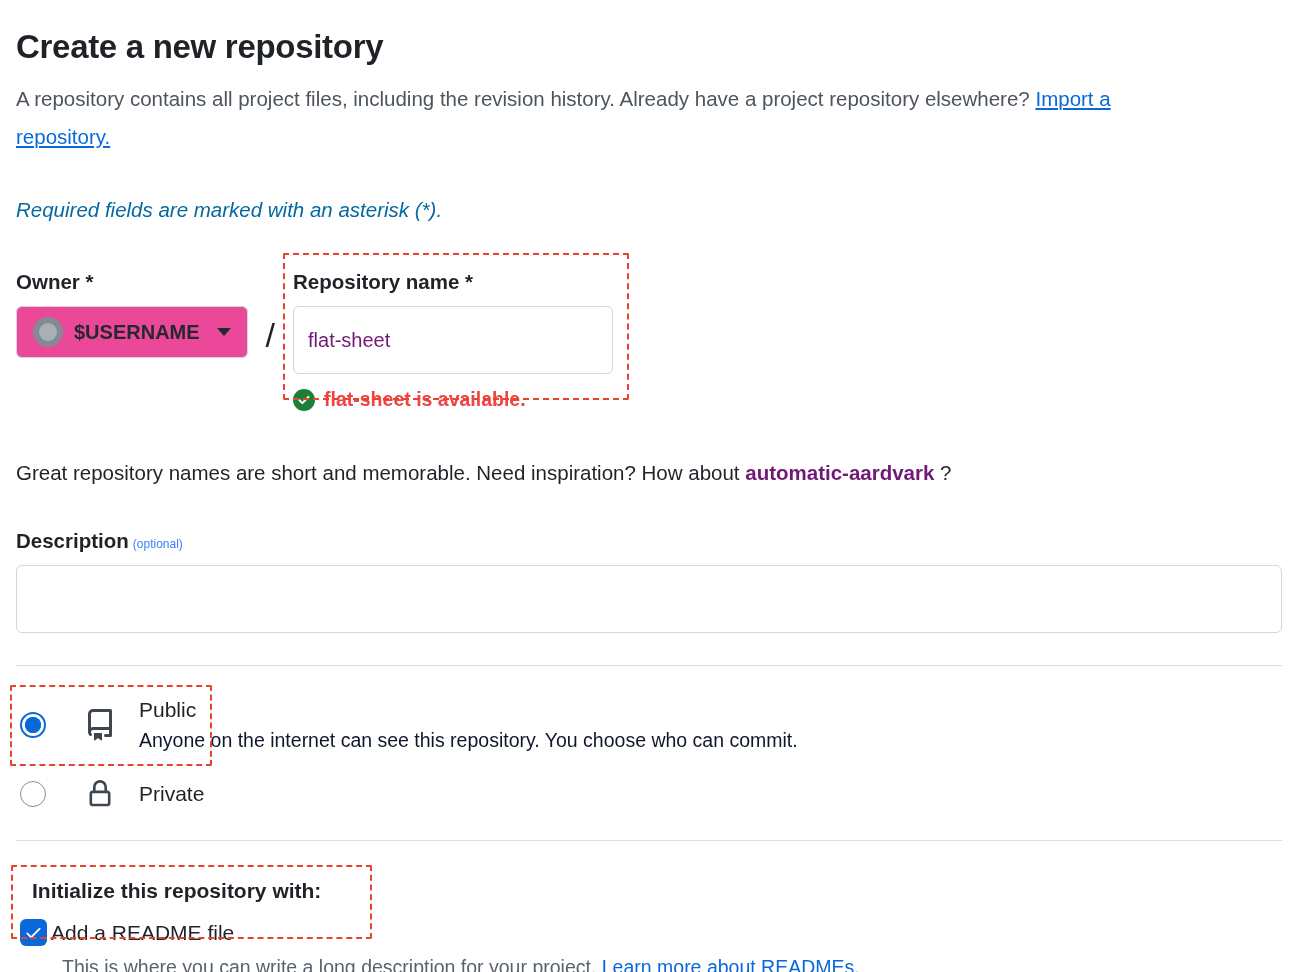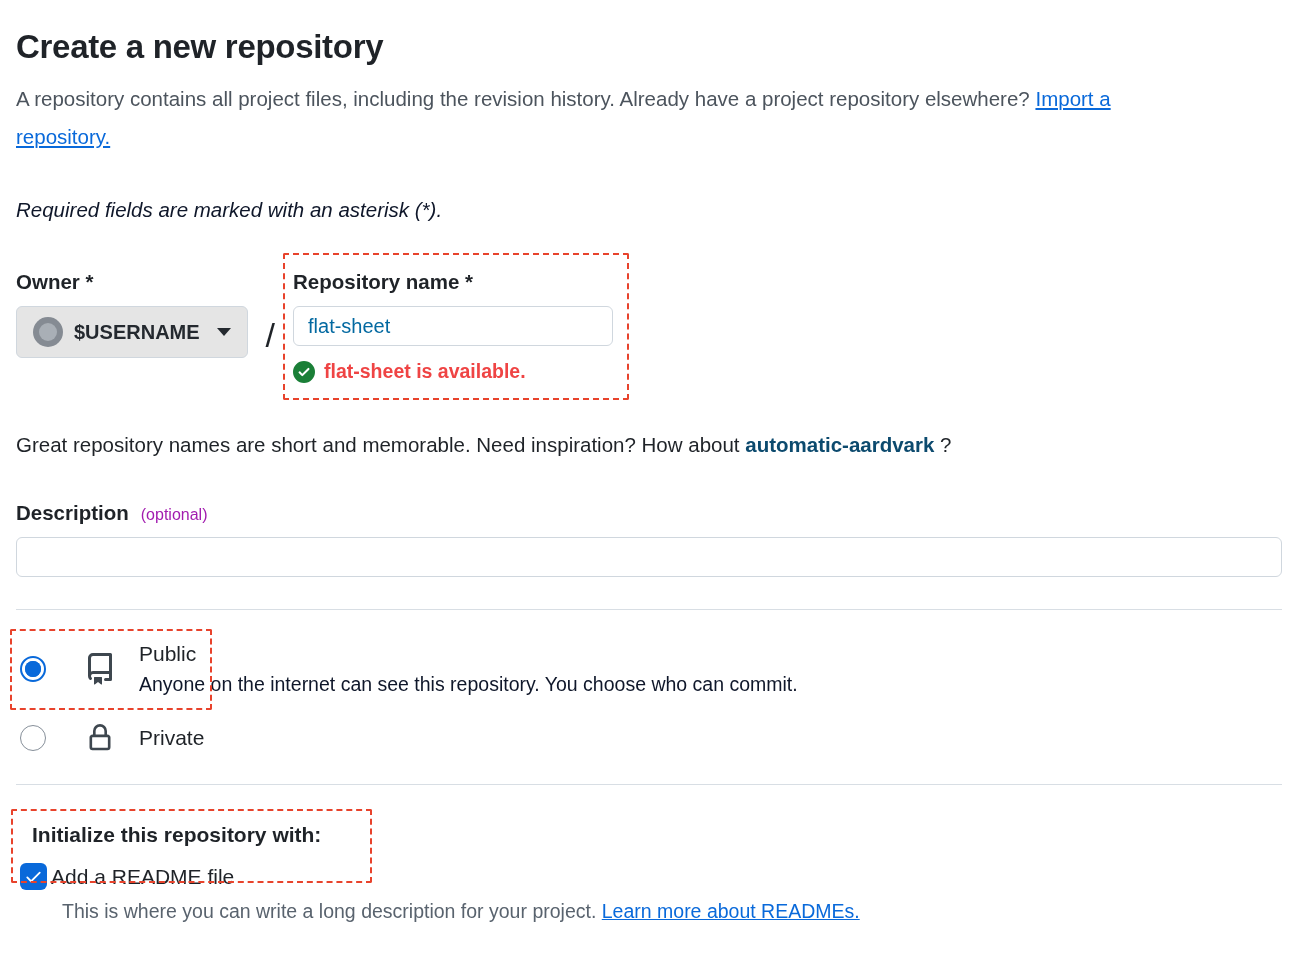--- a/index.html
+++ b/index.html
@@ -10,54 +10,54 @@
     font-family:"Liberation Sans","DejaVu Sans",sans-serif;
     font-size:20px;
   }
   .page { position:relative; width:1298px; min-height:972px; padding:24px 16px 40px; overflow:hidden; }
 
   h1.page-title { margin:4px 0 14px; font-size:33px; font-weight:700; letter-spacing:-.3px; }
 
   .intro { margin:0; max-width:1190px; font-size:20.5px; line-height:38px; color:#4c545d; }
   a.link { color:#0969da; text-decoration:underline; cursor:pointer; }
 
-  .required-note { margin:42px 0 0; font-style:italic; font-size:20.5px; color:#0f172a; }
+  .required-note { margin:42px 0 0; font-style:italic; font-size:20.5px; color:#0369a1; }
 
   .owner-repo-row { display:flex; align-items:flex-start; margin-top:48px; }
   .field-label { display:block; font-weight:700; font-size:20.5px; margin-bottom:12px; white-space:nowrap; }
 
   .owner-select {
     display:flex; align-items:center; gap:11px; height:52px; padding:0 16px;
-    background:#e5e5e5; border:1px solid #d0d7de; border-radius:6px;
+    background:#ec4899; border:1px solid #d0d7de; border-radius:6px;
     font:inherit; font-weight:600; color:#24292f; cursor:pointer;
   }
   .avatar { width:30px; height:30px; border-radius:50%; background:#858b93; position:relative; overflow:hidden; flex:none; }
   .avatar::after { content:""; position:absolute; inset:6px; border-radius:50%; background:#a9afb6; }
   .caret { width:0; height:0; border-left:7px solid transparent; border-right:7px solid transparent; border-top:8px solid #24292f; margin-left:6px; }
 
   .slash { font-size:34px; font-weight:300; margin:46px 18px 0 18px; color:#1f2328; }
 
   .repo-name-group { position:relative; }
   .text-input {
-    height:40px; border:1px solid #d0d7de; border-radius:6px;
-    font:inherit; padding:0 14px; color:#0369a1; background:#fff; outline:none;
+    height:68px; border:1px solid #d0d7de; border-radius:6px;
+    font:inherit; padding:0 14px; color:#701a75; background:#fff; outline:none;
   }
   .repo-input { width:320px; }
   .availability { display:flex; align-items:center; gap:9px; margin-top:14px; color:#ef4444; font-weight:700; font-size:19.5px; }
   .availability svg { flex:none; }
 
   .annotation { position:absolute; border:2px dashed #e8432c; pointer-events:none; border-radius:2px; }
   .box-repo { left:-10px; top:-17px; width:346px; height:147px; }
 
   .suggestion { margin:50px 0 0; font-size:20.5px; }
-  .suggested { color:#0c4a6e; font-weight:700; text-decoration:none; cursor:pointer; }
+  .suggested { color:#701a75; font-weight:700; text-decoration:none; cursor:pointer; }
 
   .desc-group { margin-top:44px; }
   .desc-label { font-weight:700; font-size:20.5px; }
-  .optional { color:#a21caf; font-weight:400; font-size:16px; margin-left:12px; }
+  .optional { color:#3b82f6; font-weight:400; font-size:12px; margin-left:4px; }
   .desc-input { width:1266px; margin-top:12px; display:block; }
 
   .divider { border:none; border-top:1px solid #d8dee4; margin:32px 0 0; }
 
   .visibility { margin-top:32px; }
   .radio-row { position:relative; display:flex; align-items:center; margin-bottom:28px; padding-left:4px; }
   .radio { width:26px; height:26px; border-radius:50%; border:1.5px solid #868f99; flex:none; background:#fff; position:relative; cursor:pointer; }
   .radio.checked { border:2px solid #0969da; }
   .radio.checked::after { content:""; position:absolute; inset:3px; border-radius:50%; background:#0969da; box-shadow:inset 0 0 0 3px #0969da; }
   .vis-icon { width:36px; margin:0 21px 0 36px; display:flex; justify-content:center; flex:none; color:#3e474f; }

